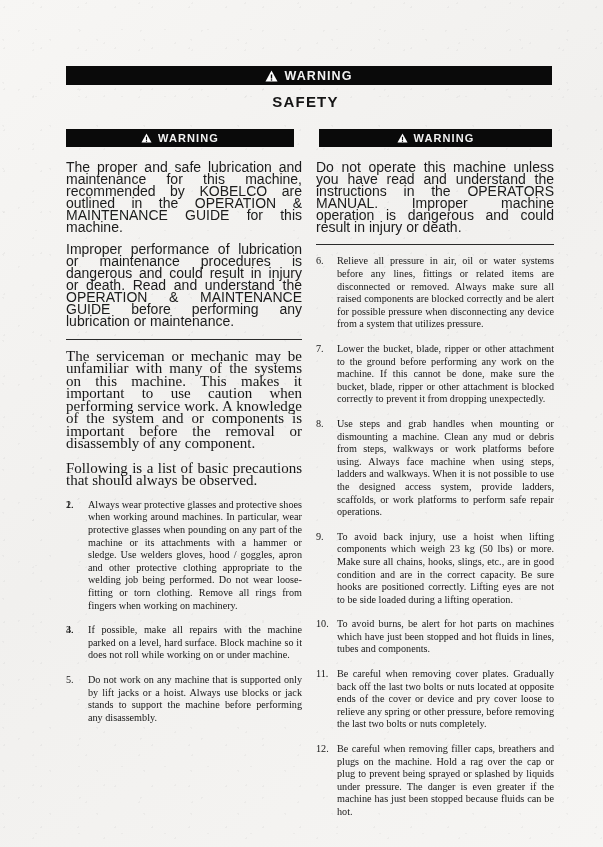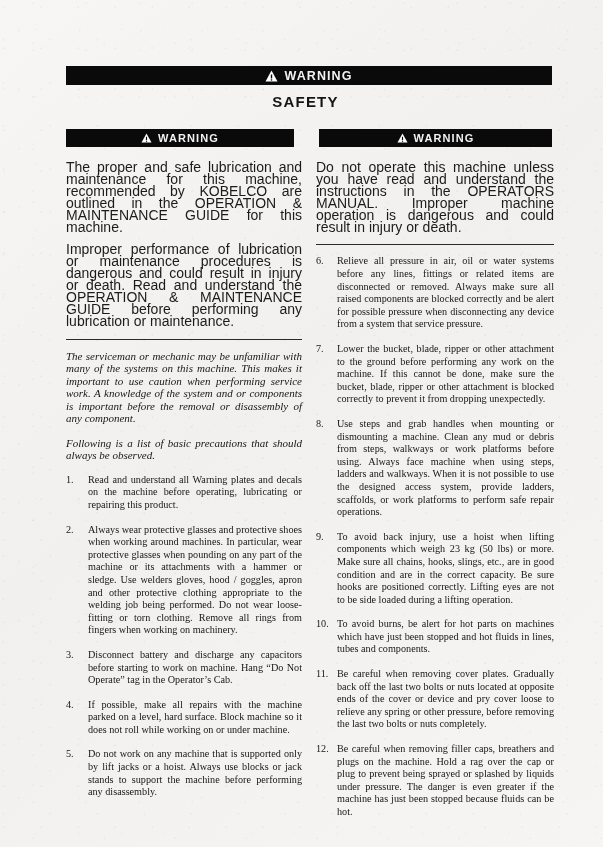--- a/index.html
+++ b/index.html
@@ -110,26 +110,25 @@
     font-size: 14px;
     line-height: 11.9px;
     text-align: justify;
     color: #1b1b1b;
     margin: 0 0 11px 0;
   }
   .para:last-child { margin-bottom: 0; }
 
   .serif-para {
     font-family: "Liberation Serif", serif;
-    font-size: 11px;
+    font-size: 15px;
     line-height: 12.5px;
     text-align: justify;
     color: #161616;
     margin: 0 0 12px 0;
-    font-style: italic;
   }
 
   hr.rule {
     border: 0;
     border-top: 1px solid #2a2a2a;
     margin: 9px 0 10px 0;
   }
 
   
   ol.numlist {
@@ -208,50 +207,48 @@
     <p class="para">Improper performance of lubrication or maintenance procedures is dangerous and could result in injury or death. Read and understand the OPERATION &amp; MAINTENANCE GUIDE before performing any lubrication or maintenance.</p>
 
     <hr class="rule">
 
     <p class="serif-para">The serviceman or mechanic may be unfamiliar with many of the systems on this machine. This makes it important to use caution when performing service work. A knowledge of the system and or components is important before the removal or disassembly of any component.</p>
     <p class="serif-para">Following is a list of basic precautions that should always be observed.</p>
 
     <ol class="numlist">
       <li>
         <span class="num">1.</span>
-        <span>Read and understand all Warning plates and decals on the machine before operating, lubricating or repairing this product.</span>
       </li>
       <li>
         <span class="num">2.</span>
         <span>Always wear protective glasses and protective shoes when working around machines. In particular, wear protective glasses when pounding on any part of the machine or its attachments with a hammer or sledge. Use welders gloves, hood / goggles, apron and other protective clothing appropriate to the welding job being performed. Do not wear loose-fitting or torn clothing. Remove all rings from fingers when working on machinery.</span>
       </li>
       <li>
         <span class="num">3.</span>
-        <span>Disconnect battery and discharge any capacitors before starting to work on machine. Hang  “Do Not Operate”  tag in the Operator’s Cab.</span>
       </li>
       <li>
         <span class="num">4.</span>
         <span>If possible, make all repairs with the machine parked on a level, hard surface. Block machine so it does not roll while working on or under machine.</span>
       </li>
       <li>
         <span class="num">5.</span>
         <span>Do not work on any machine that is supported only by lift jacks or a hoist. Always use blocks or jack stands to support the machine before performing any disassembly.</span>
       </li>
     </ol>
   </div>
 
   <div class="column" id="right-column">
     <p class="para">Do not operate this machine unless you have read and understand the instructions in the OPERATORS MANUAL. Improper machine operation is dangerous and could result in injury or death.</p>
 
     <hr class="rule">
 
     <ol class="numlist">
       <li>
         <span class="num">6.</span>
-        <span>Relieve all pressure in air, oil or water systems before any lines, fittings or related items are disconnected or removed. Always make sure all raised components are blocked correctly and be alert for possible pressure when disconnecting any device from a system that service pressure.</span>
+        <span>Relieve all pressure in air, oil or water systems before any lines, fittings or related items are disconnected or removed. Always make sure all raised components are blocked correctly and be alert for possible pressure when disconnecting any device from a system that utilizes pressure.</span>
       </li>
       <li>
         <span class="num">7.</span>
         <span>Lower the bucket, blade, ripper or other attachment to the ground before performing any work on the machine. If this cannot be done, make sure the bucket, blade, ripper or other attachment is blocked correctly to prevent it from dropping unexpectedly.</span>
       </li>
       <li>
         <span class="num">8.</span>
         <span>Use steps and grab handles when mounting or dismounting a machine. Clean any mud or debris from steps, walkways or work platforms before using. Always face machine when using steps, ladders and walkways. When it is not possible to use the designed access system, provide ladders, scaffolds, or work platforms to perform safe repair operations.</span>
       </li>
       <li>

